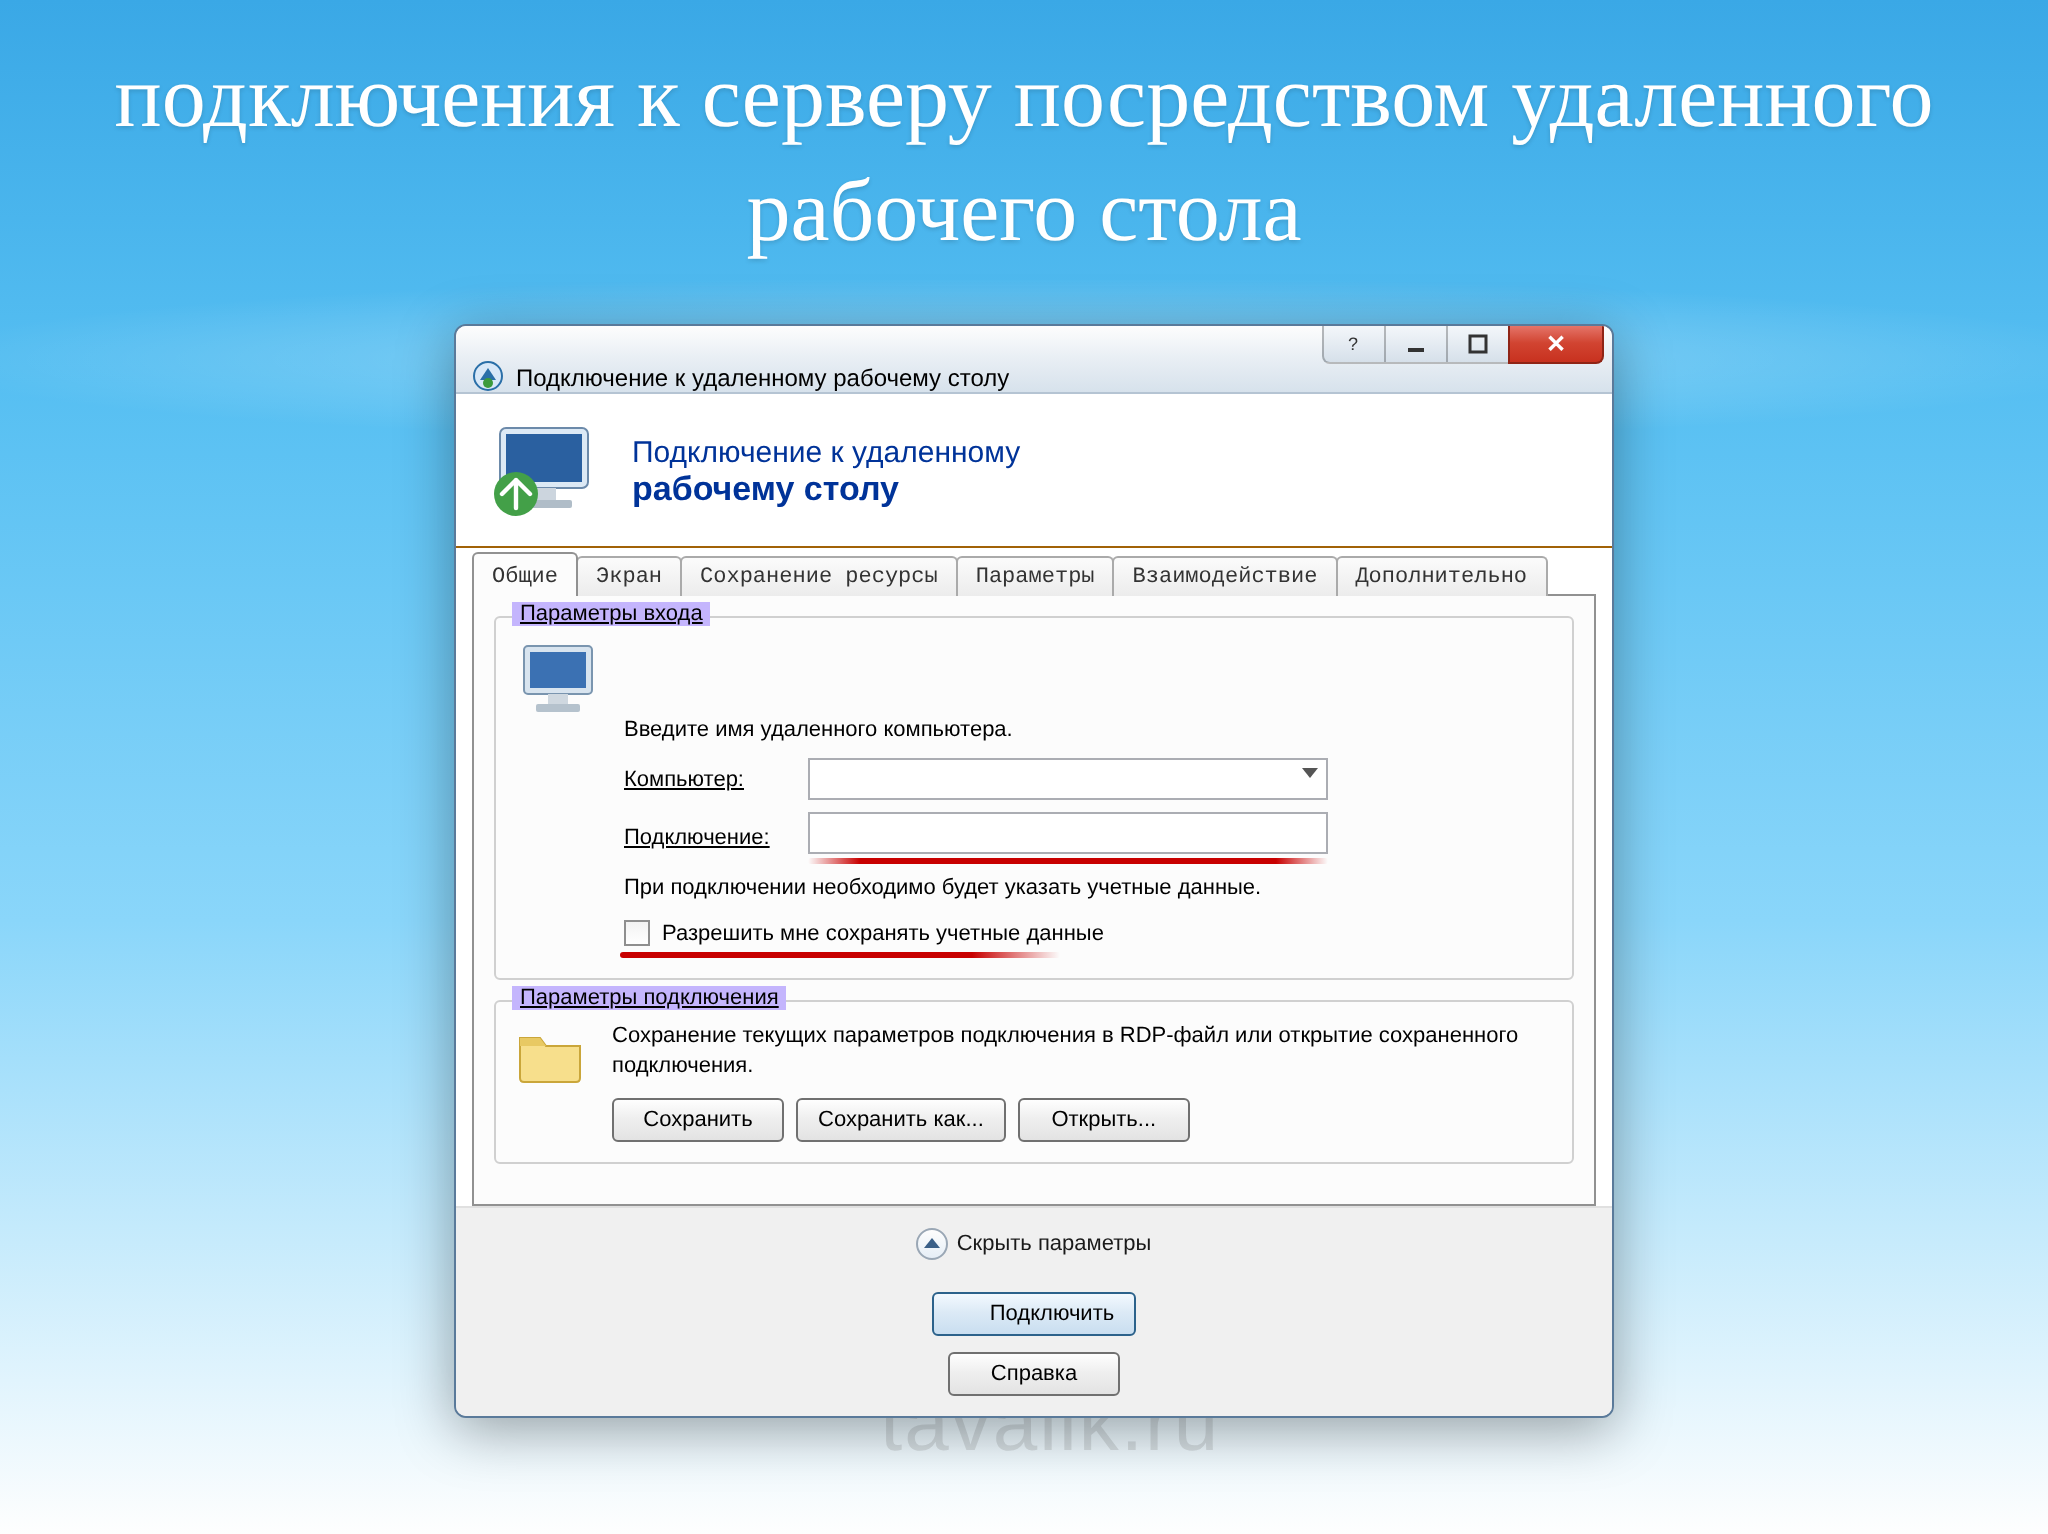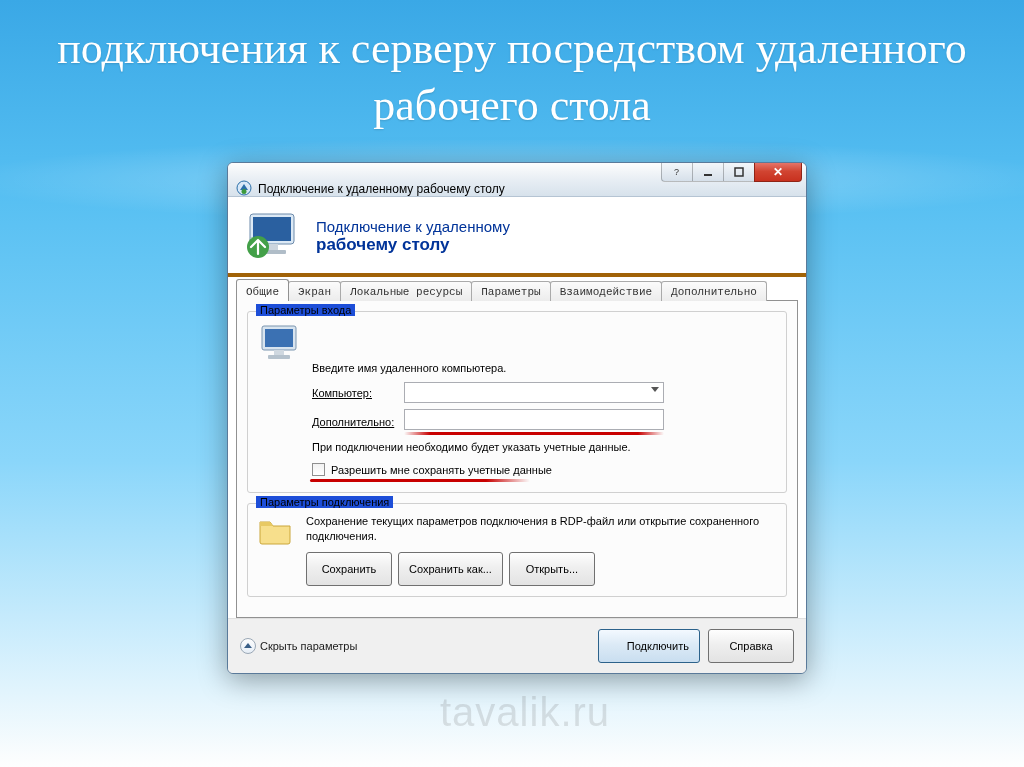--- a/index.html
+++ b/index.html
@@ -83,21 +83,21 @@
     border-color: #8f2416;
   }
   .win-btn.close .x { font-weight: bold; font-size: 12px; }
   .win-btn svg { width: 10px; height: 10px; }
 
   
   .header-region {
     background: #fff;
     padding: 14px 16px 12px 16px;
     display: flex; align-items: center; gap: 14px;
-    border-bottom: 4px solid #a16207;
+    border-bottom: 1px solid #a16207;
   }
   .banner-icon { width: 58px; height: 50px; position: relative; }
   .banner-icon svg { width: 58px; height: 50px; }
   .banner-text .line1 { font-size: 15px; color: #003399; }
   .banner-text .line2 { font-size: 17px; color: #003399; font-weight: bold; }
 
   .tab-area { background: #fff; padding: 4px 8px 0 8px; }
   .tabs {
     display: flex;
     font-size: 11px;
@@ -131,23 +131,23 @@
   
   .groupbox {
     border: 1px solid #d0d0d0;
     border-radius: 3px;
     padding: 10px 10px 10px 10px;
     position: relative;
     margin-bottom: 10px;
   }
   .groupbox .legend {
     position: absolute; top: -8px; left: 8px;
-    background: #1d4ed8;
+    background: #c4b5fd;
     padding: 0 4px;
-    font-size: 11px; color: #000;
+    font-size: 11px; color: #000; text-decoration: underline;
   }
   .login-row {
     display: flex; gap: 10px;
   }
   .login-icon { width: 44px; flex-shrink: 0; }
   .login-icon svg { width: 44px; height: 44px; }
   .login-fields { flex: 1; font-size: 11px; color: #000; margin-top: 40px; }
   .login-fields .instr { margin-bottom: 8px; }
   .field-row { display: flex; align-items: center; margin-bottom: 6px; }
   .field-row label { width: 92px; text-decoration: underline; }
@@ -181,36 +181,37 @@
     width: 220px; margin-top: 3px; margin-left: -2px; border-radius: 2px;
   }
 
   .conn-row { display: flex; gap: 10px; }
   .folder-icon { width: 38px; flex-shrink: 0; padding-top: 2px; }
   .folder-icon svg { width: 34px; height: 30px; }
   .conn-right { flex: 1; font-size: 11px; }
   .conn-desc { margin-bottom: 8px; line-height: 1.35; }
   .btn-row { display: flex; gap: 6px; }
   .std-btn {
-    min-width: 86px; height: 34px;
+    min-width: 86px; height: 22px;
     border: 1px solid #707070;
     border-radius: 3px;
     background: linear-gradient(180deg, #fefefe 0%, #efefef 45%, #e3e3e3 100%);
     font-size: 11px; color: #000;
     display: inline-flex; align-items: center; justify-content: center;
     padding: 0 10px;
     cursor: default;
   }
 
   
   .dlg-footer {
     background: #f0f0f0;
     padding: 10px 12px;
     display: flex; align-items: center; gap: 8px;
     border-top: 1px solid #e0e0e0;
+    flex-direction: column;
   }
   .collapse-toggle {
     display: flex; align-items: center; gap: 4px;
     font-size: 11px; color: #1a1a1a;
   }
   .collapse-toggle .arrow-up {
     width: 16px; height: 16px;
     border: 1px solid #9aa7b5;
     border-radius: 50%;
     display: flex; align-items: center; justify-content: center;
@@ -284,21 +285,21 @@
       <div class="banner-text">
         <div class="line1">Подключение к удаленному</div>
         <div class="line2">рабочему столу</div>
       </div>
     </div>
 
     <div class="tab-area">
       <div class="tabs">
         <div class="tab active">Общие</div>
         <div class="tab">Экран</div>
-        <div class="tab">Локальные ресурсы</div>
+        <div class="tab">Сохранение ресурсы</div>
         <div class="tab">Параметры</div>
         <div class="tab">Взаимодействие</div>
         <div class="tab">Дополнительно</div>
       </div>
 
       <div class="tab-body">
 
         <div class="groupbox">
           <span class="legend">Параметры входа</span>
           <div class="login-row">
@@ -315,21 +316,21 @@
 
               <div class="field-row">
                 <label>Компьютер:</label>
                 <div class="input-combo" title="">
                   <span></span>
                   <span class="arrow"></span>
                 </div>
               </div>
 
               <div class="field-row">
-                <label>Дополнительно:</label>
+                <label>Подключение:</label>
                 <div style="flex:1;max-width:260px">
                   <div class="input-text"></div>
                   <div class="underline-red"></div>
                 </div>
               </div>
 
               <div class="note">При подключении необходимо будет указать учетные данные.</div>
 
               <div>
                 <div class="chk-row">

